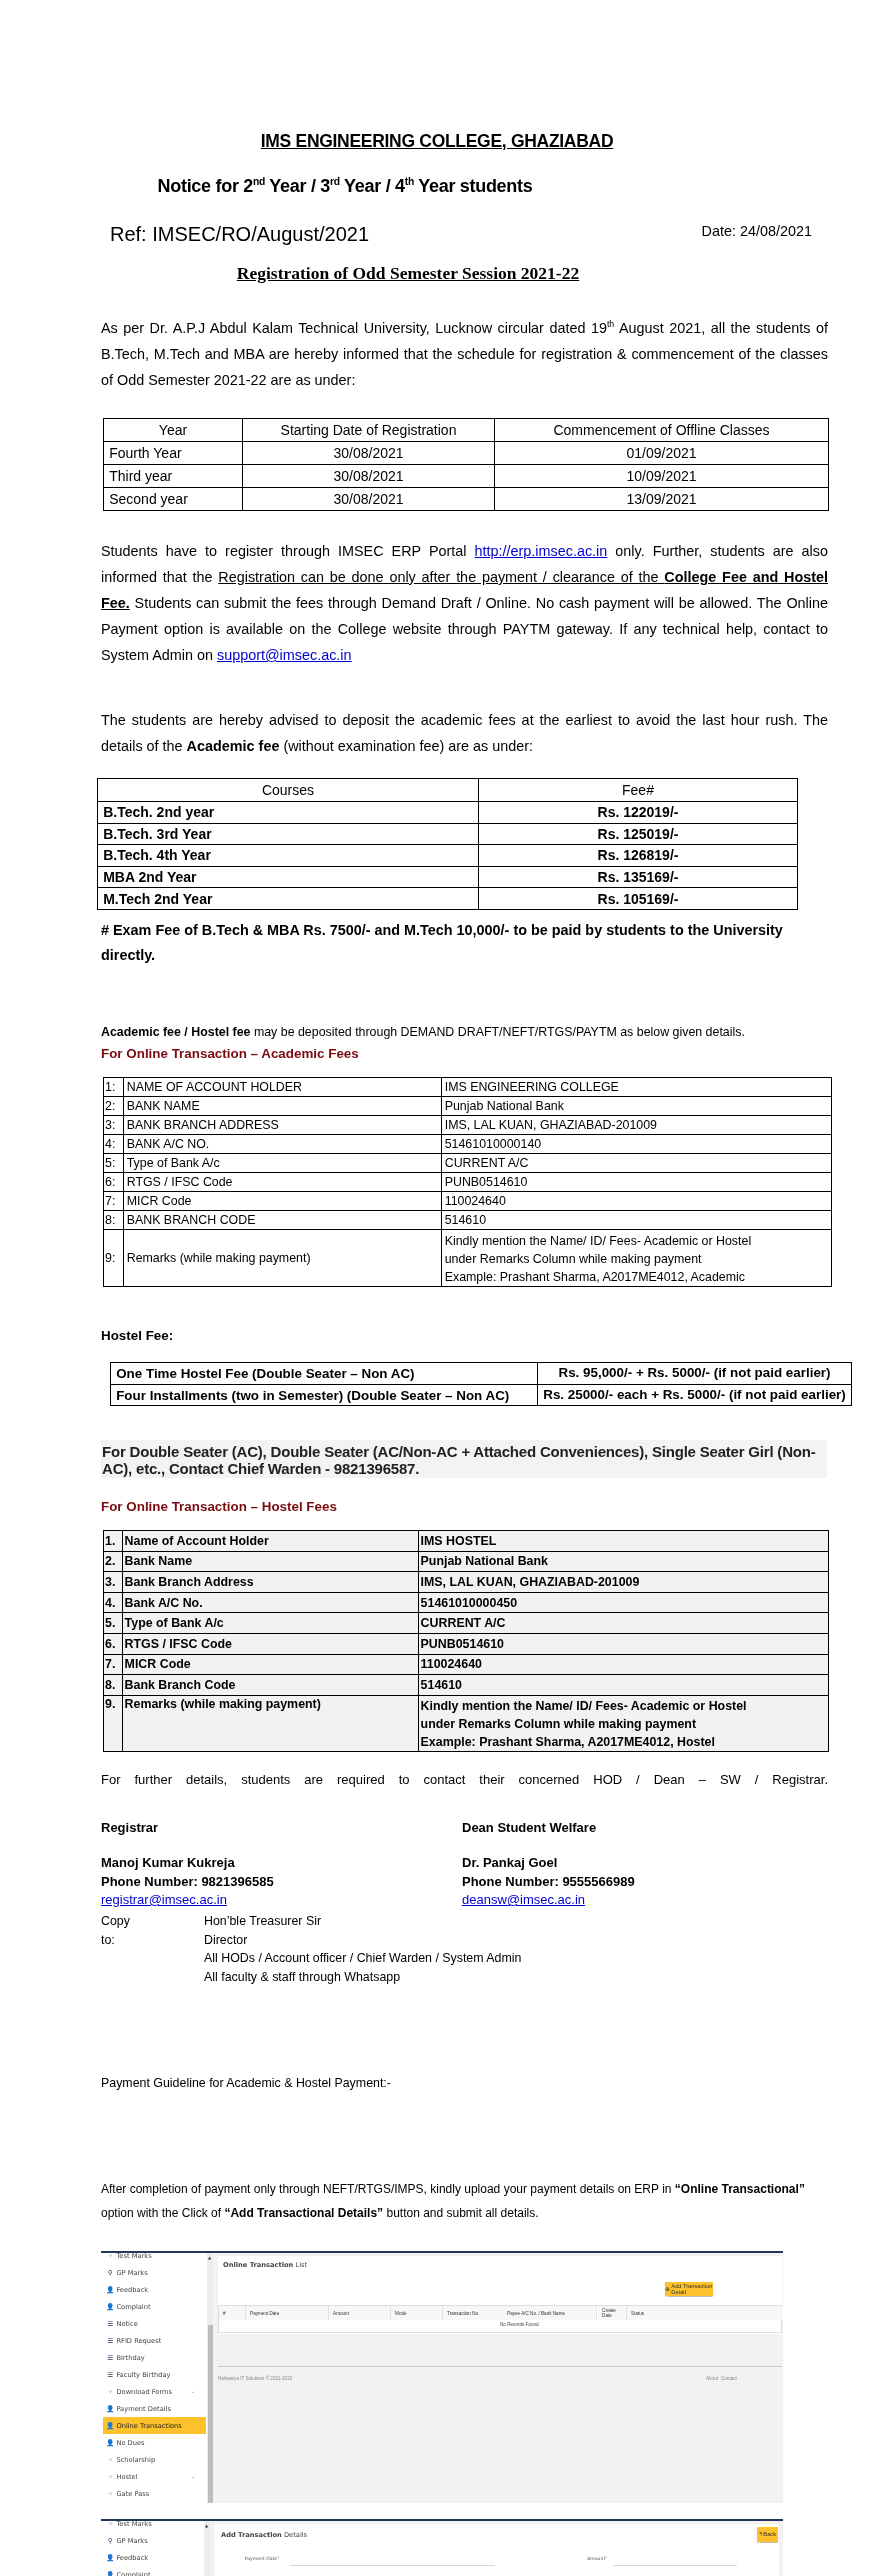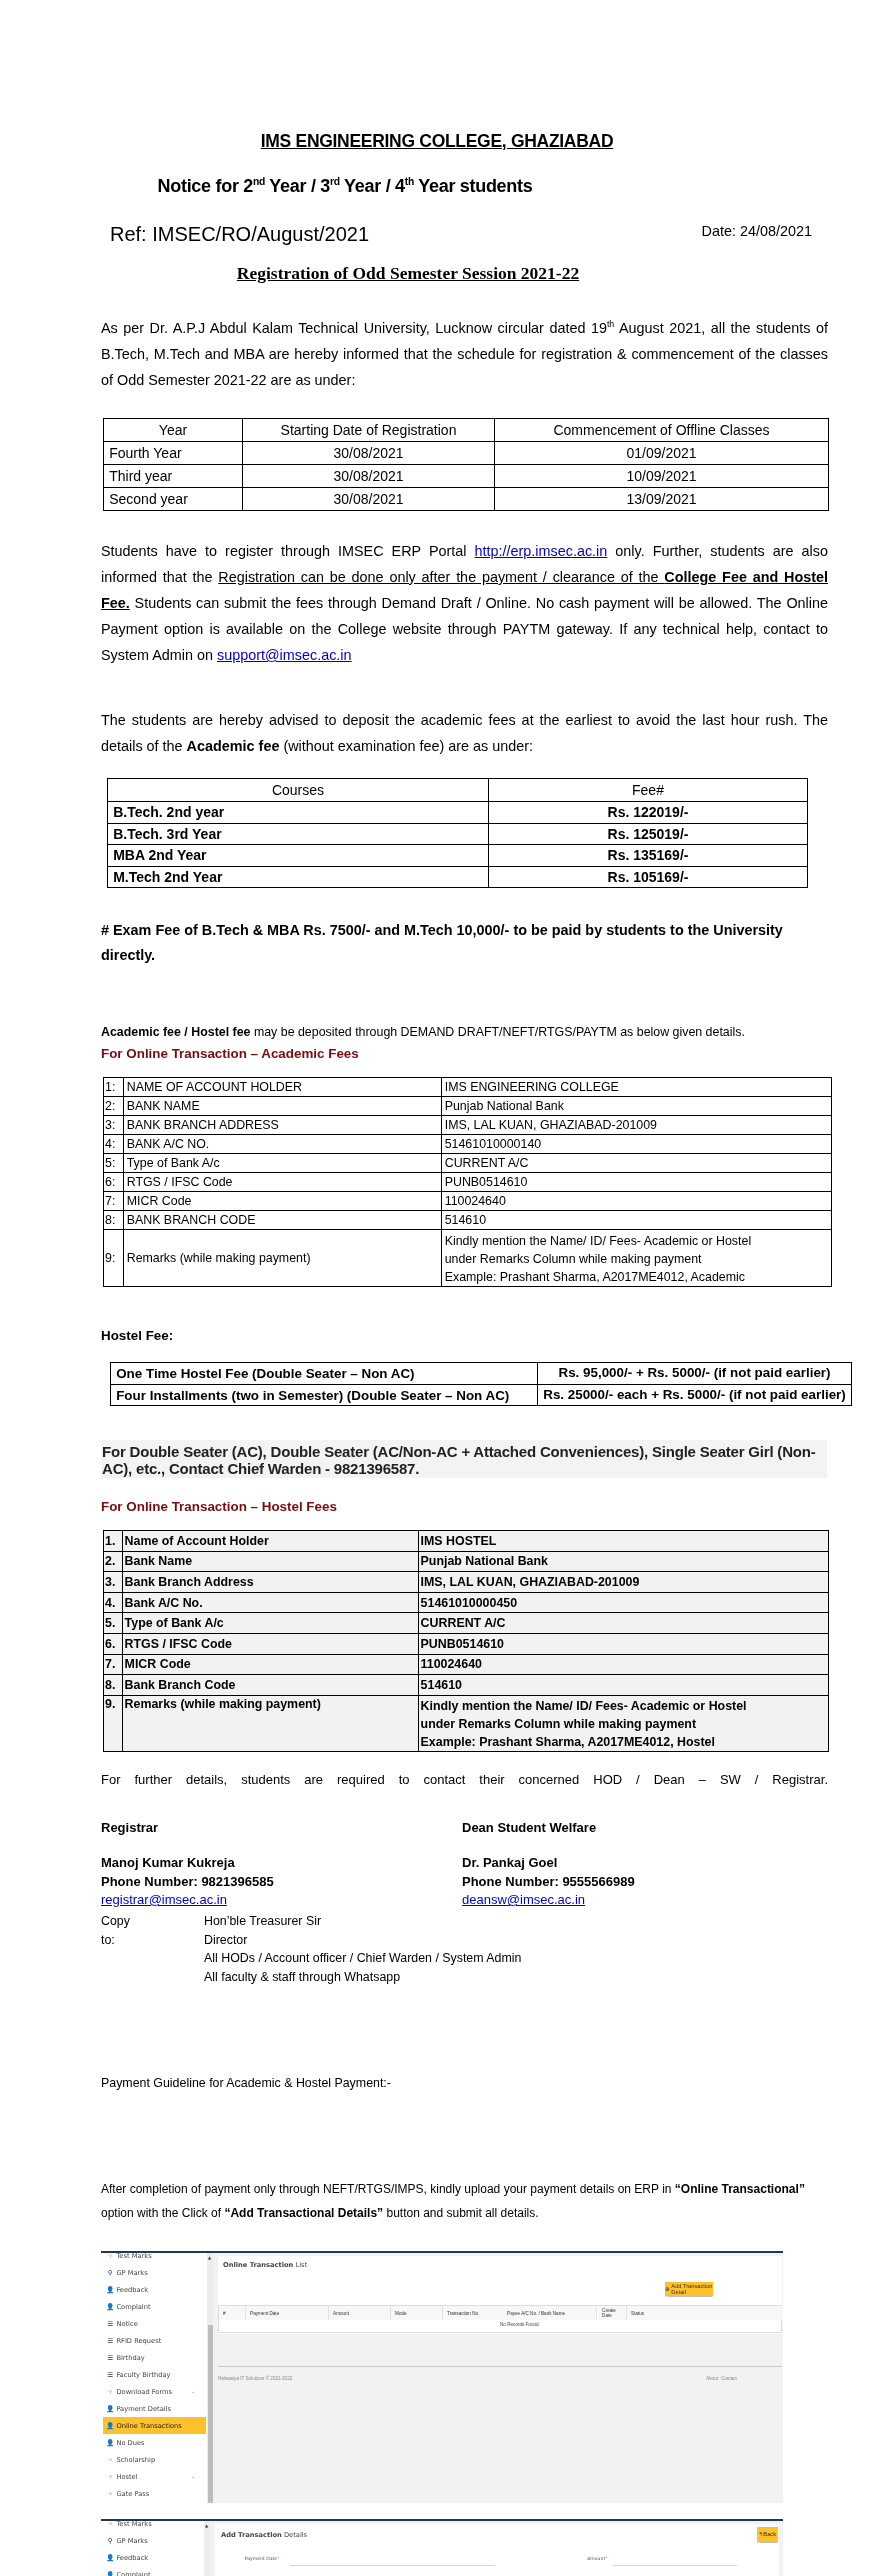--- a/index.html
+++ b/index.html
@@ -17,21 +17,21 @@
   .para sup { font-size: 8.8px; line-height: 0; }
   a.link { color: #0000cc; text-decoration: underline; }
   .ul { text-decoration: underline; }
   b { font-weight: bold; }
 
   table.doc { border-collapse: collapse; position: absolute; }
   table.doc td, table.doc th { border: 1px solid #000; font-size: 14px; padding: 0 5.2px; height: 23px; }
   table.doc th { font-weight: normal; text-align: center; }
   table.sched { left: 103px; top: 418px; width: 726px; }
   table.sched td.c { text-align: center; }
-  table.fees { left: 107px; top: 778px; width: 701px; }
+  table.fees { left: 97px; top: 778px; width: 701px; }
   table.fees td { font-weight: bold; height: 21.6px; }
   table.fees td.c { text-align: center; margin-top: 11px; }
   .note { left: 101px; top: 918px; width: 737px; font-size: 14.4px; font-weight: bold; line-height: 25px; }
 
   .small-para { left: 101px; font-size: 12.4px; }
   .red-h { left: 101px; font-size: 13.4px; font-weight: bold; color: #7a0c10; }
 
   table.bank { left: 103px; top: 1077px; width: 729px; }
   table.bank td { font-size: 12.4px; height: 19px; padding: 0 3.1px; border-width: 1.5px; }
   table.bank td.n { width: 19.6px; padding: 0 1px; }
@@ -135,20 +135,24 @@
     </tr>
     <tr>
           <td>B.Tech. 2nd year</td>
           <td class="c">Rs. 122019/-</td>
         </tr>
     <tr>
           <td>B.Tech. 3rd Year</td>
           <td class="c">Rs. 125019/-</td>
         </tr>
     <tr>
+          <td>B.Tech. 4th Year</td>
+          <td class="c">Rs. 126819/-</td>
+        </tr>
+    <tr>
           <td>MBA 2nd Year</td>
           <td class="c">Rs. 135169/-</td>
         </tr>
     <tr>
           <td>M.Tech 2nd Year</td>
           <td class="c">Rs. 105169/-</td>
         </tr>
   </tbody>
     </table>
   <div class="abs note"># Exam Fee of B.Tech &amp; MBA  Rs. 7500/- and M.Tech 10,000/- to be paid by students to the University directly.</div>

